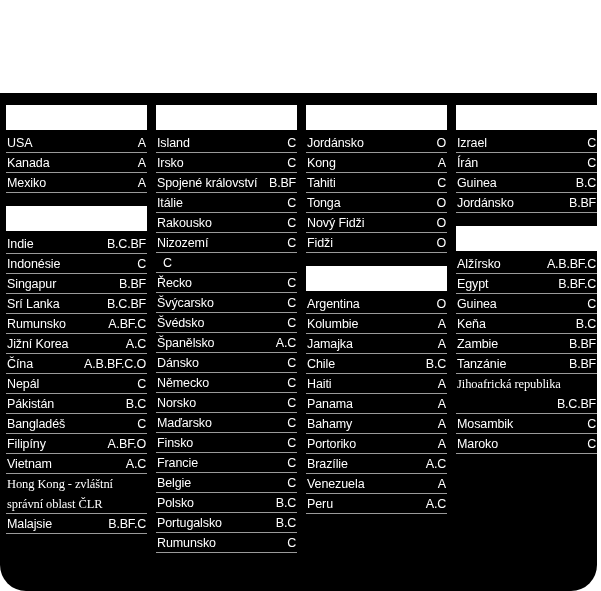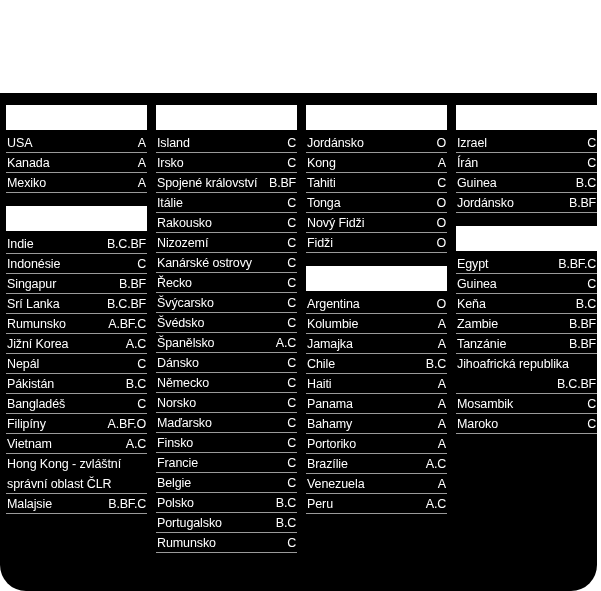--- a/index.html
+++ b/index.html
@@ -73,20 +73,21 @@
     overflow: hidden;
   }
   .row.two-line {
     height: 40px;
     line-height: 20px;
     display: block;
     white-space: normal;
   }
   .row.two-line .country {
     display: block;
+    font-family: Liberation Serif, serif;
   }
   .row.two-line .codes {
     display: block;
     text-align: right;
   }
   .country {
     letter-spacing: -0.1px;
   }
   .codes {
     letter-spacing: -0.2px;
@@ -133,20 +134,24 @@
           </div>
           <div class="row">
             <span class="country">Rumunsko</span>
             <span class="codes">A.BF.C</span>
           </div>
           <div class="row">
             <span class="country">Jižní Korea</span>
             <span class="codes">A.C</span>
           </div>
           <div class="row">
+            <span class="country">Čína</span>
+            <span class="codes">A.B.BF.C.O</span>
+          </div>
+          <div class="row">
             <span class="country">Nepál</span>
             <span class="codes">C</span>
           </div>
           <div class="row">
             <span class="country">Pákistán</span>
             <span class="codes">B.C</span>
           </div>
           <div class="row">
             <span class="country">Bangladéš</span>
             <span class="codes">C</span>
@@ -187,21 +192,20 @@
           </div>
           <div class="row">
             <span class="country">Rakousko</span>
             <span class="codes">C</span>
           </div>
           <div class="row">
             <span class="country">Nizozemí</span>
             <span class="codes">C</span>
           </div>
           <div class="row">
-            <span class="country">Kanárské ostrovy</span>
             <span class="codes">C</span>
           </div>
           <div class="row">
             <span class="country">Řecko</span>
             <span class="codes">C</span>
           </div>
           <div class="row">
             <span class="country">Švýcarsko</span>
             <span class="codes">C</span>
           </div>
@@ -340,20 +344,24 @@
           <div class="row">
             <span class="country">Guinea</span>
             <span class="codes">B.C</span>
           </div>
           <div class="row">
             <span class="country">Jordánsko</span>
             <span class="codes">B.BF</span>
           </div>
           <div class="region-gap"></div>
           <div class="region-header"></div>
+          <div class="row">
+            <span class="country">Alžírsko</span>
+            <span class="codes">A.B.BF.C</span>
+          </div>
           <div class="row">
             <span class="country">Egypt</span>
             <span class="codes">B.BF.C</span>
           </div>
           <div class="row">
             <span class="country">Guinea</span>
             <span class="codes">C</span>
           </div>
           <div class="row">
             <span class="country">Keňa</span>

